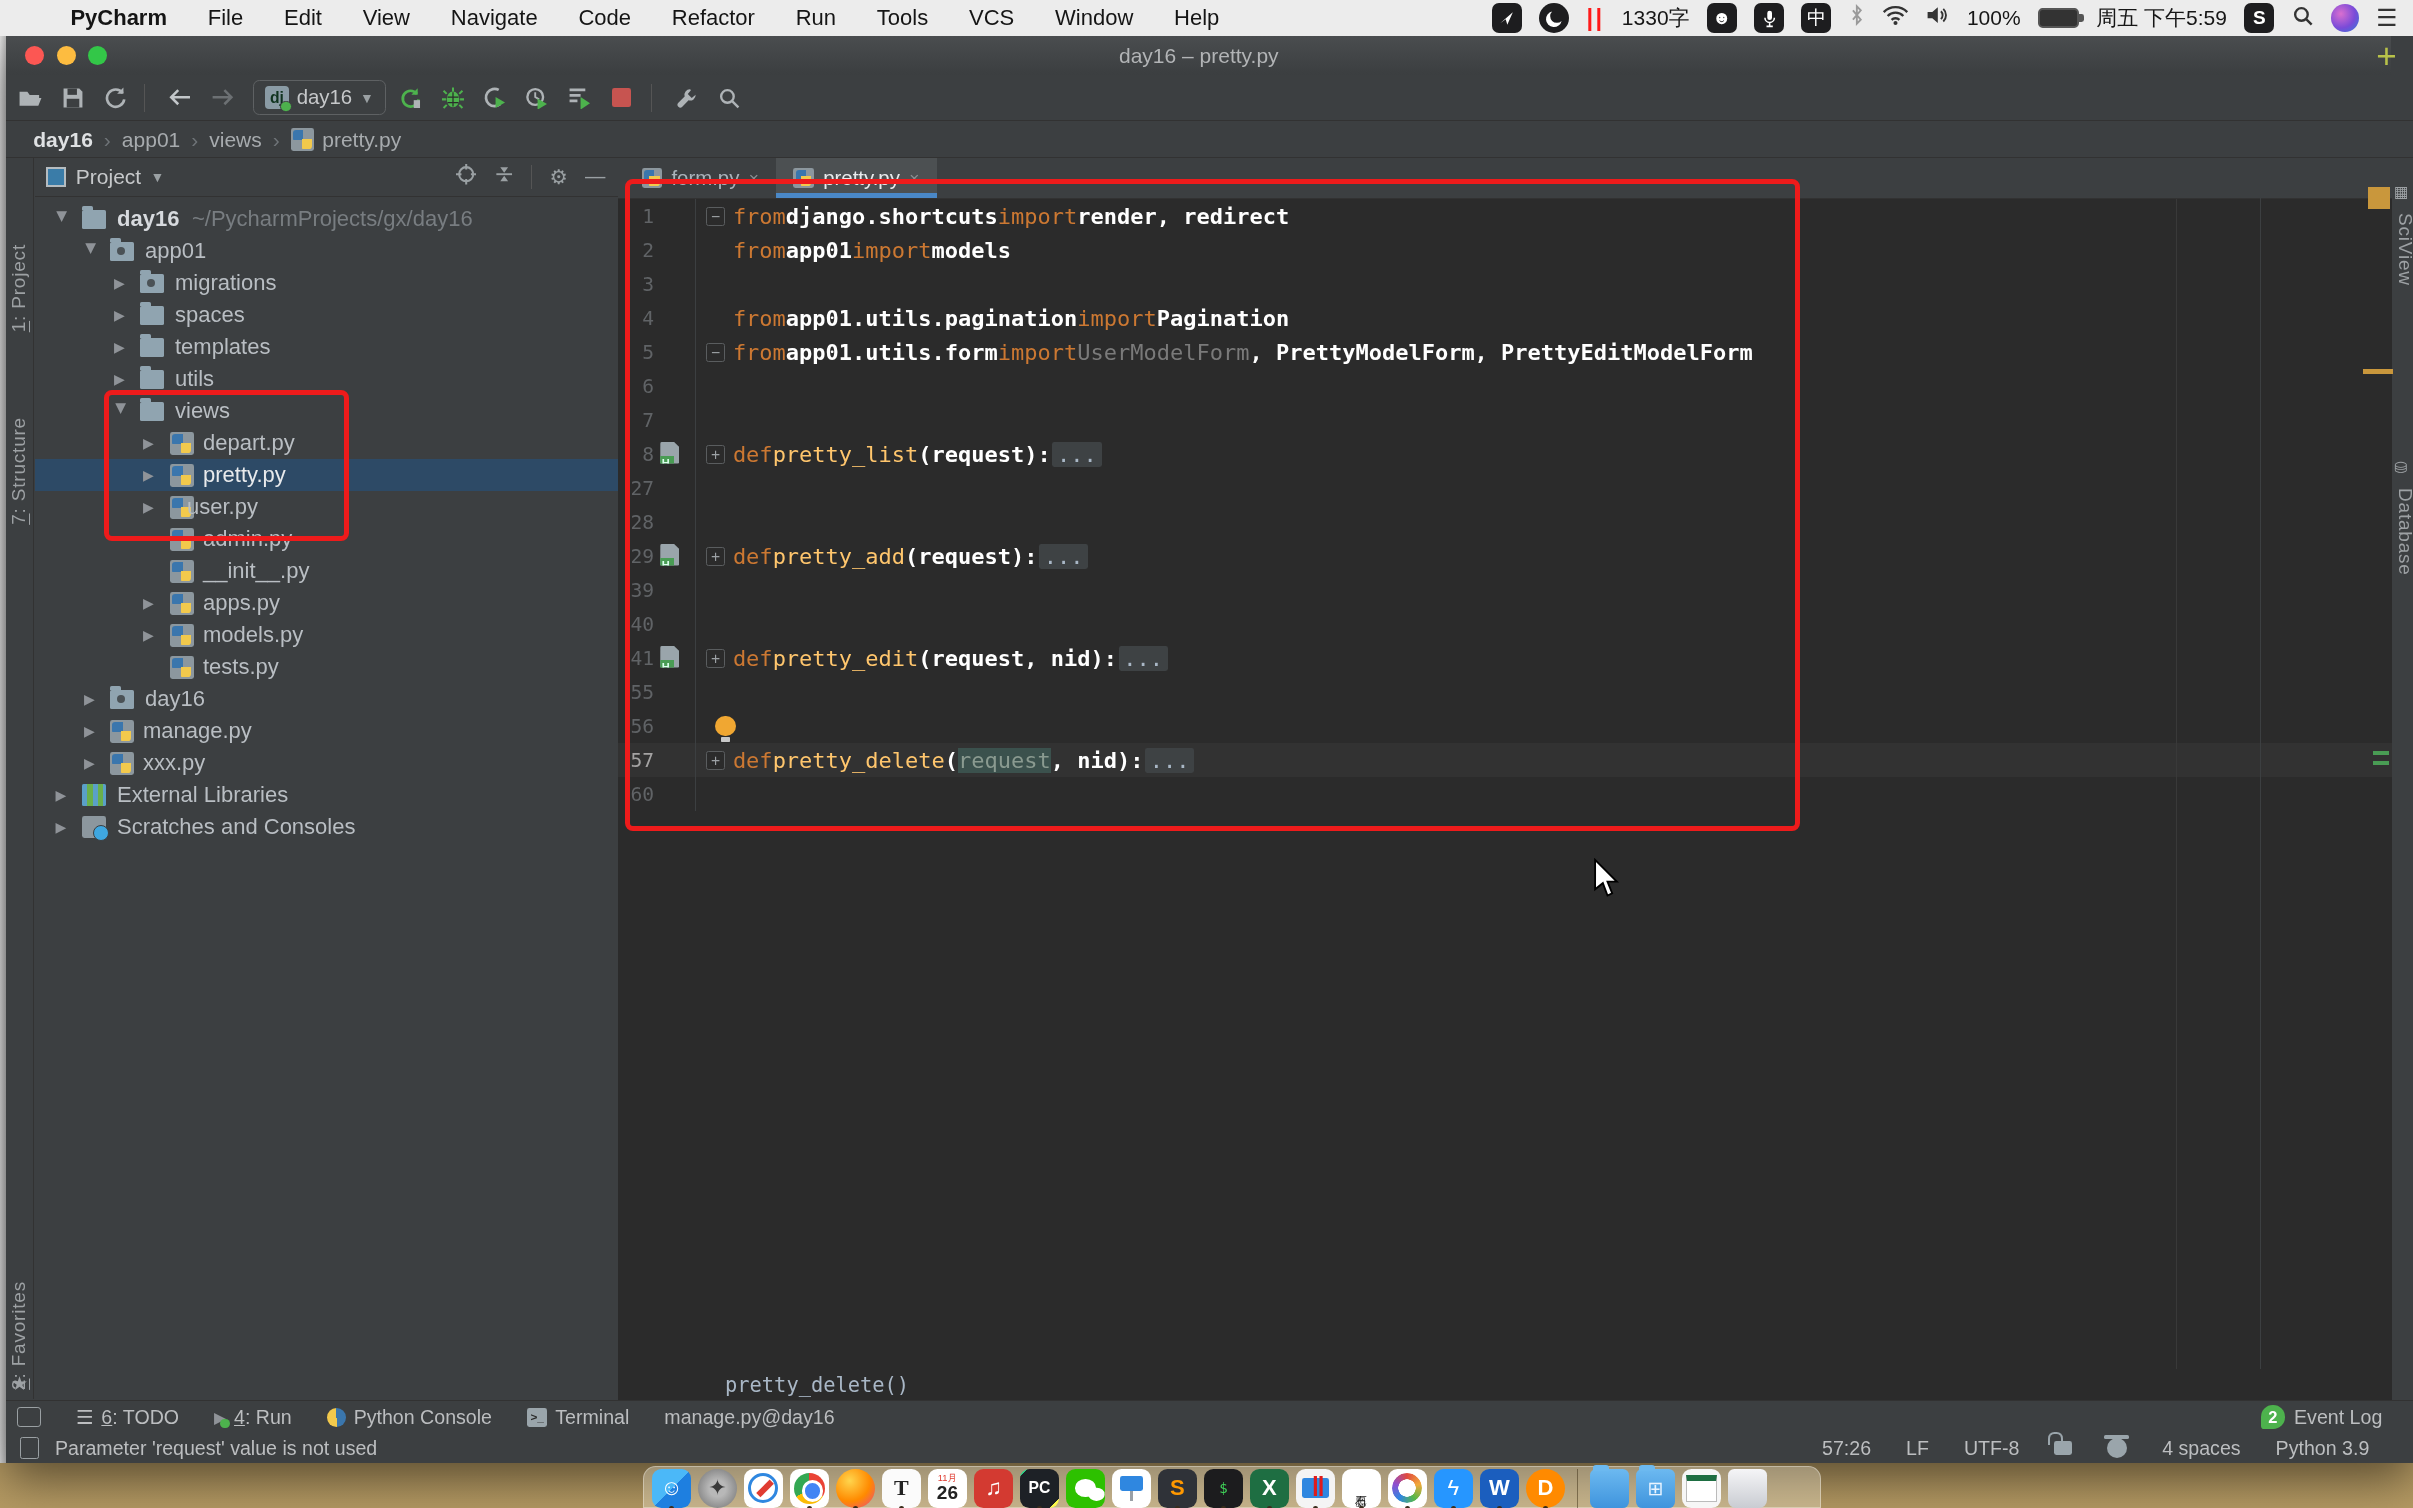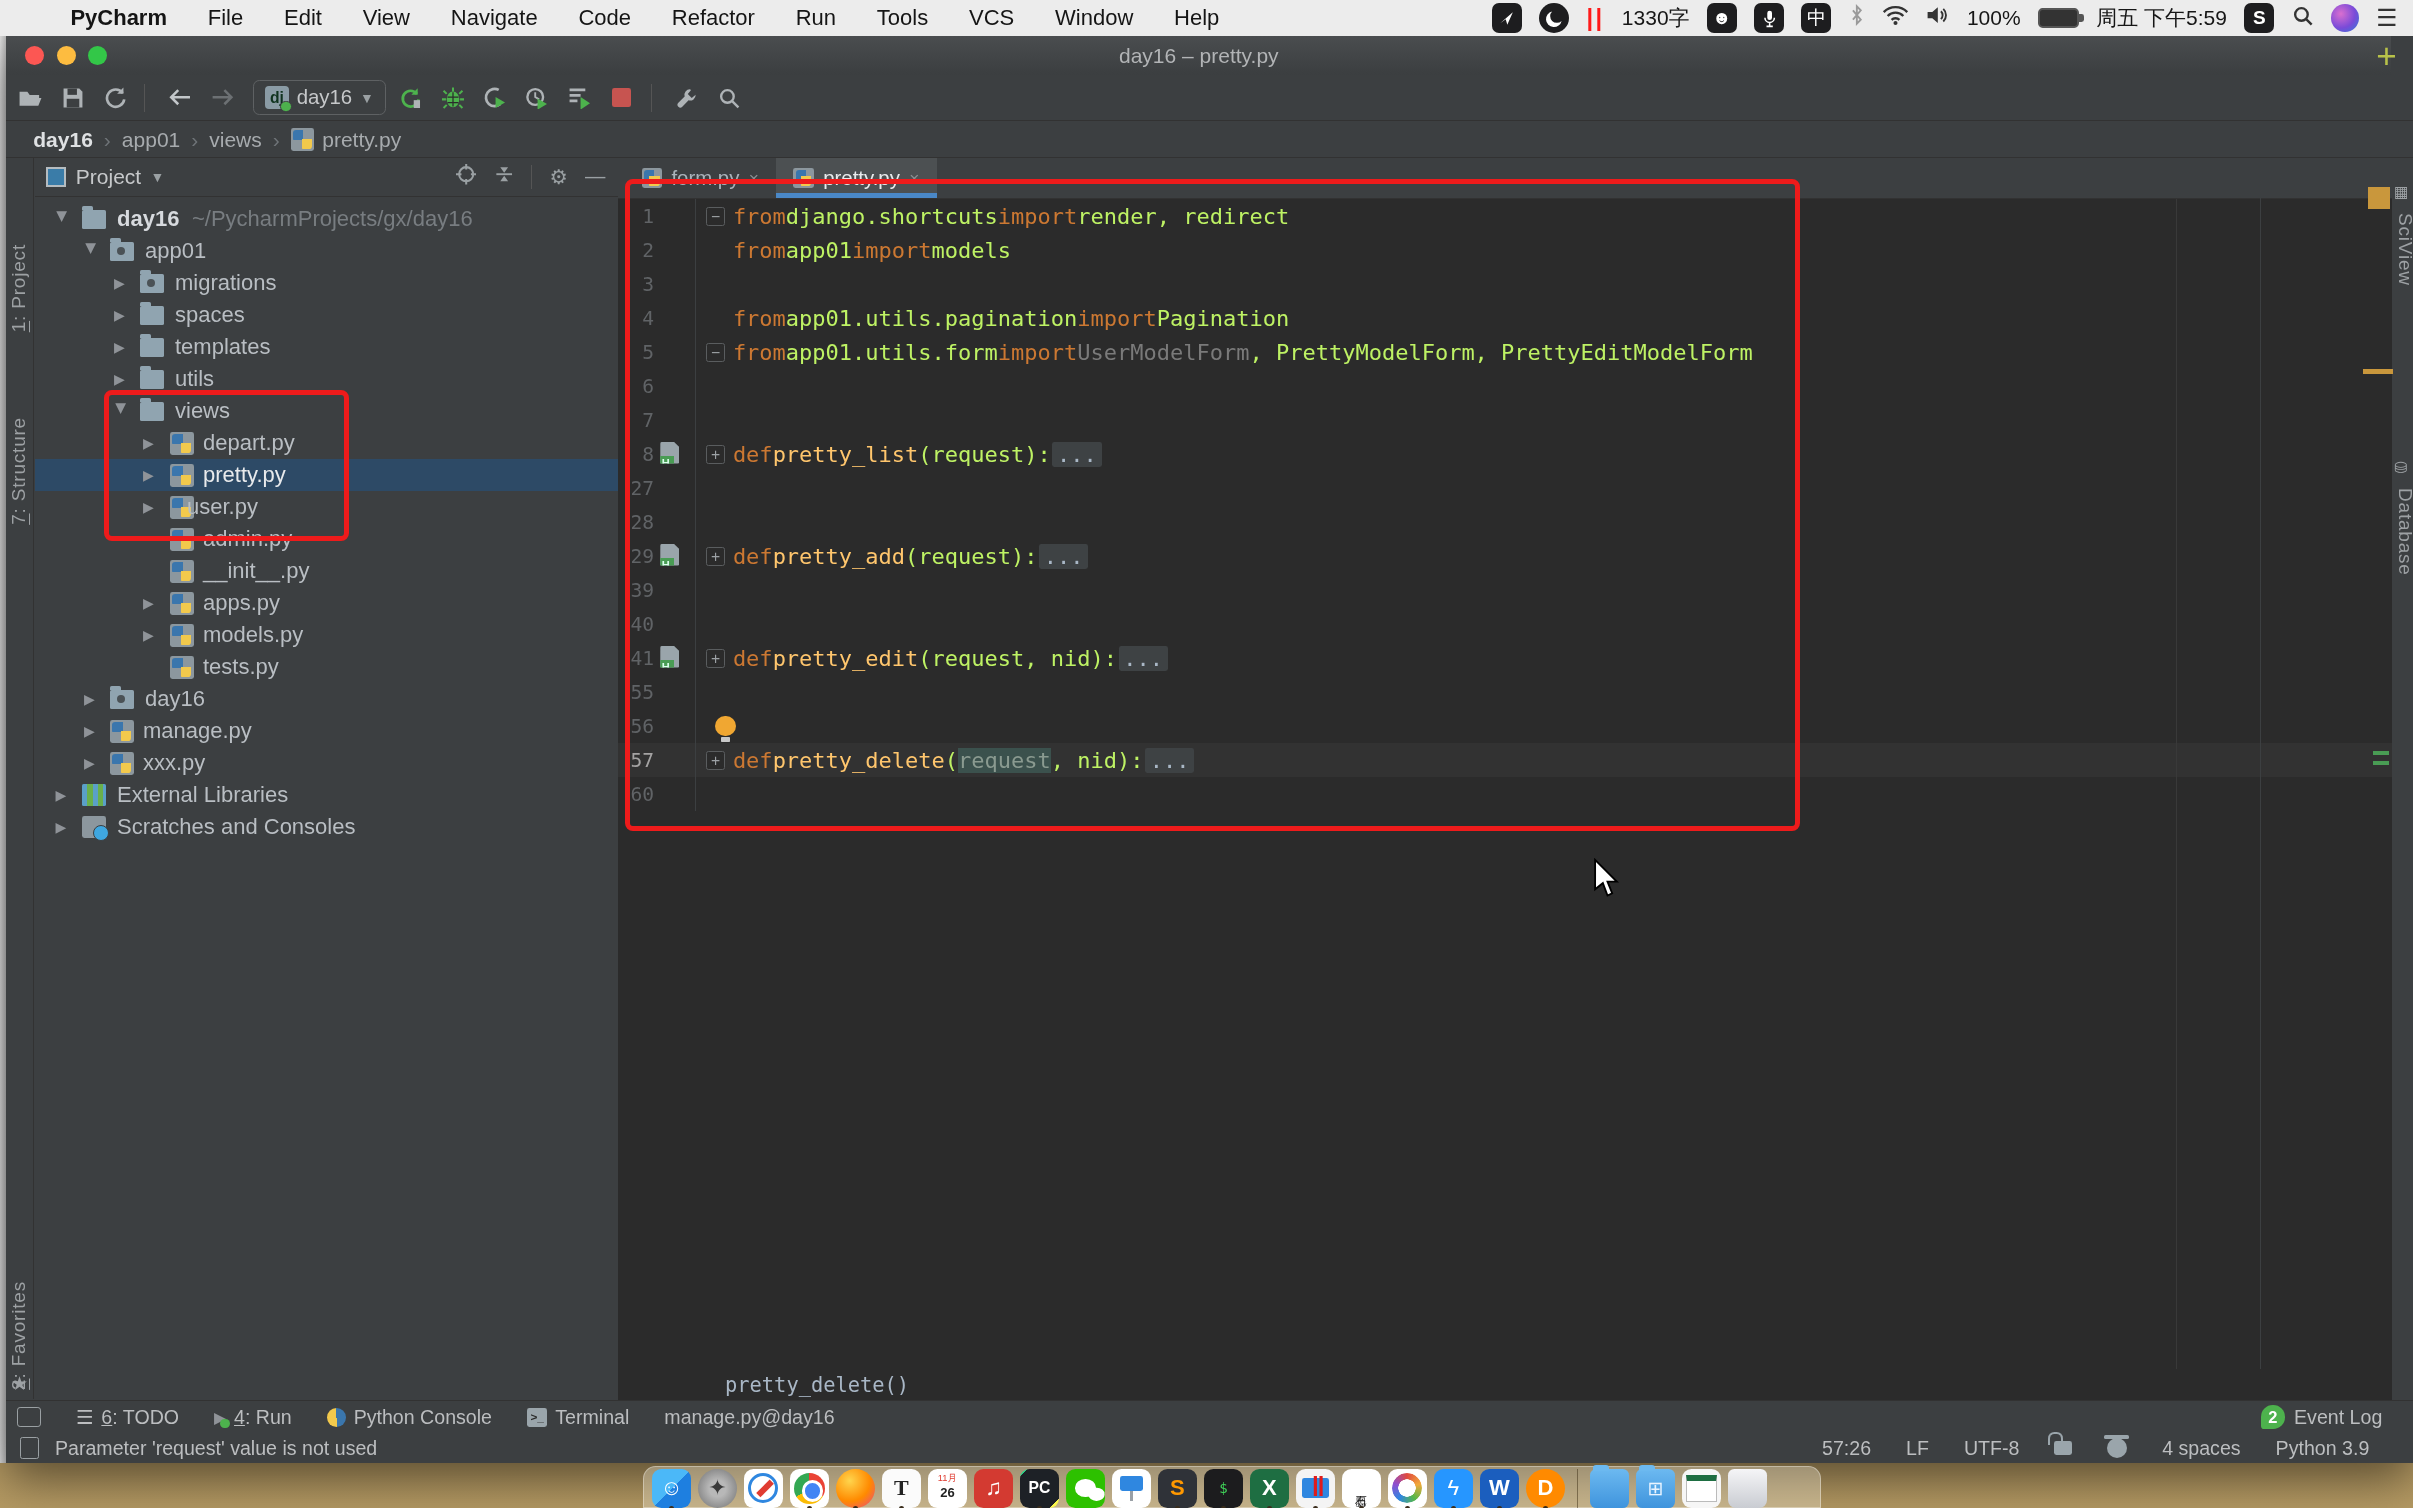--- a/index.html
+++ b/index.html
@@ -89,21 +89,21 @@
   .cl { height:34px; display:flex; align-items:center; position:relative; }
   .cl.cur { background:#323232; }
   .ln { width:36px; text-align:right; color:#606366; font-size:19.6px; font-family:"DejaVu Sans Mono",monospace; flex:0 0 36px; }
   .cl.cur .ln { color:#a4a3a3; }
   .gslot { width:30px; flex:0 0 30px; margin-left:4.7px; height:28px; position:relative; }
   .hic { position:absolute; left:1.6px; top:1.6px; width:19px; height:22px; background:#9aa5ab; border-radius:1.6px; clip-path:polygon(0 0,70% 0,100% 25%,100% 100%,0 100%); }
   .hic:after { content:"H"; position:absolute; left:-3.1px; bottom:-6.3px; width:17.3px; height:14px; background:#499c54; color:#dfe; font-size:11px; font-weight:bold; text-align:center; line-height:14px; font-family:"Liberation Sans",sans-serif; }
   .gsep { width:11px; flex:0 0 11px; align-self:stretch; border-left:0.8px solid #3c3f41; margin-left:6.3px; }
   .fbox { width:19px; height:19px; flex:0 0 19px; border:0.8px solid #5a5d5f; border-radius:2.4px; color:#9da2a6; font-size:15.7px; line-height:17.3px; text-align:center; margin-right:7.9px; background:#2b2b2b; font-family:"Liberation Sans",sans-serif; }
   .fbox.hidden { visibility:hidden; }
-  .k { color:#cc7832; } .p { color:#bef264; } .f { color:#ffc66d; } .d { color:#7a7a7a; }
+  .k { color:#cc7832; } .p { color:#ffffff;font-weight:bold; } .f { color:#ffc66d; } .d { color:#7a7a7a; }
   .dh { color:#8a9a90; background:#3b514d; border-radius:0; }
   .e { color:#a9b7c6; background:#3e4244; border-radius:2.4px; padding:0 4.7px; margin-left:1.6px; }
   .bulb { width:20.4px; height:20.4px; border-radius:50%; background:#f0a732; position:relative; margin-left:9.4px; }
   .bulb:after { content:""; position:absolute; left:5.5px; bottom:-6.3px; width:9.4px; height:5.5px; background:#c8c8c8; border-radius:0.8px; }
   #guide { left:2176px; top:199px; width:0.8px; height:1170px; background:#393939; }
   #ed-div2 { left:2260px; top:158px; width:0.8px; height:1211px; background:#3c3f41; }
   #stripe-sq { left:2368px; top:187px; width:22px; height:22px; background:#c9973c; }
   #stripe-dash { left:2363px; top:369px; width:30px; height:4.7px; background:#c9973c; }
   .stripe-g { left:2373px; width:15.7px; height:3.9px; background:#499c54; position:absolute; }
 
@@ -141,21 +141,21 @@
   .finder { background:linear-gradient(135deg,#4bb8f8 50%,#1e7fe0 50%); }
   .launchpad { background:radial-gradient(circle,#b8b8b8 30%,#6e6e6e); border-radius:50%; color:#3a3a3a; }
   .safari { background:#fff; } .safari i { width:30px; height:30px; border:3.1px solid #2f87e0; border-radius:50%; display:block; position:relative; }
   .safari i:after { content:""; position:absolute; left:10.2px; top:3.1px; width:6.3px; height:19px; background:#e03c31; transform:rotate(45deg); }
   .chrome { background:#fff; } .chrome i { width:31px; height:31px; border-radius:50%; background:conic-gradient(#ea4335 0 33%,#fbbc05 33% 66%,#34a853 66% 100%); position:relative; display:block; }
   .chrome i:after { content:""; position:absolute; left:7.9px; top:7.9px; width:15.7px; height:15.7px; border-radius:50%; background:#4285f4; border:3.1px solid #fff; }
   .firefox { background:radial-gradient(circle at 35% 30%,#ffd54d,#ff8a00 55%,#e8468c); border-radius:50%; }
   .textedit { background:#fbfbfb; color:#222; font-weight:bold; font-family:"Liberation Serif",serif; }
   .calendar { background:#fff; flex-direction:column; color:#222; }
   .cal-top { font-size:9.4px; color:#e03c31; line-height:11px; }
-  .cal-num { font-size:13px; line-height:20.4px; font-weight:bold; }
+  .cal-num { font-size:19px; line-height:20.4px; font-weight:bold; }
   .netease { background:#d33a31; }
   .pycharm { background:#1d2126; font-weight:bold; font-size:15.7px; background-image:linear-gradient(135deg,#21d789 0 10%,transparent 10%),linear-gradient(315deg,#fcf84a 0 12%,transparent 12%); }
   .wechat { background:#2dc100; } .wechat i { width:20.4px; height:17.3px; background:#fff; border-radius:50%; display:block; box-shadow:11px 6.3px 0 -2.4px #fff; }
   .keynote { background:#fff; flex-direction:column; } .keynote i { width:23.6px; height:15.7px; background:#2f87e0; border-radius:2.4px; display:block; }
   .keynote b { width:3.1px; height:9.4px; background:#9aa0a6; display:block; }
   .sublime { background:#2f3238; color:#ff9800; font-weight:bold; }
   .terminal { background:#1c1c1e; color:#3fd158; font-size:14px; font-family:"DejaVu Sans Mono",monospace; }
   .excel { background:#1e6e42; font-weight:bold; }
   .parallels { background:#f4f4f4; } .parallels i { width:27px; height:20.4px; background:#2f87e0; border-radius:2.4px; display:block; }
   .parallels b { position:absolute; top:3.1px; left:15.7px; width:14px; height:33px; color:#e01b1b; font-size:27px; font-weight:bold; }

